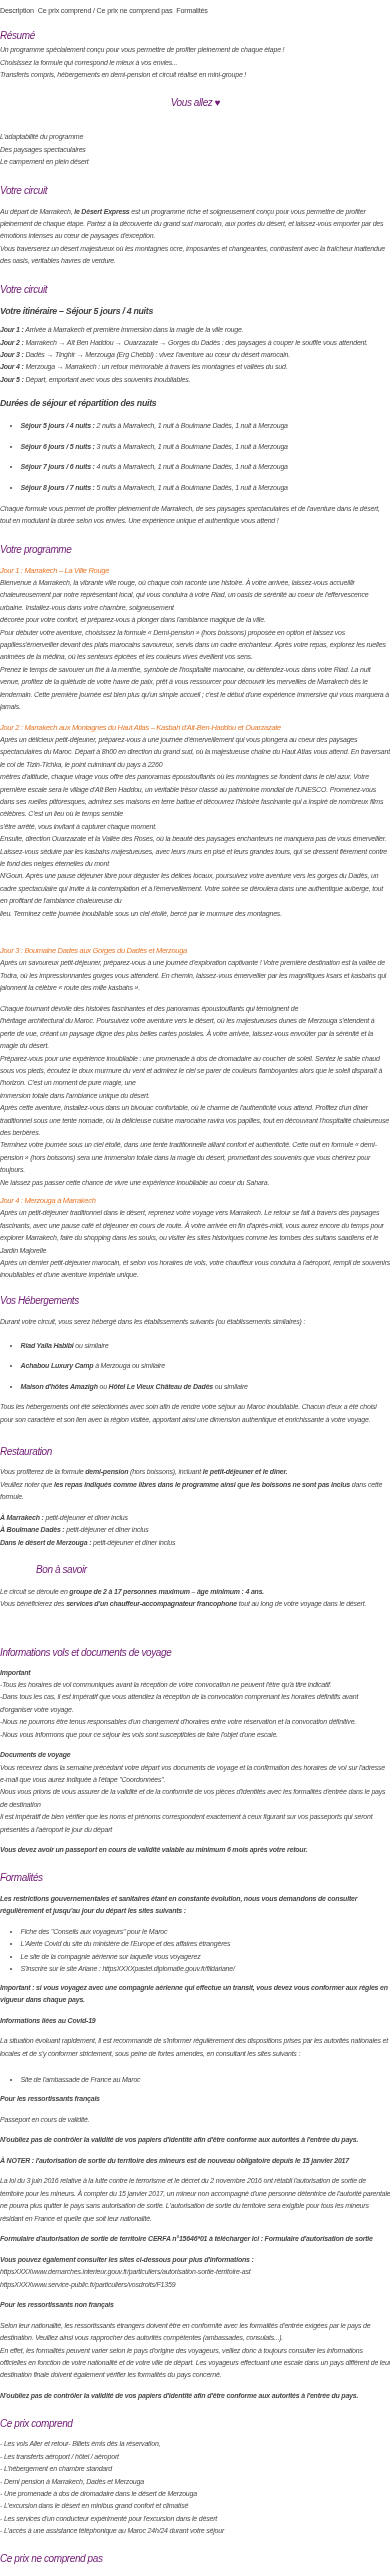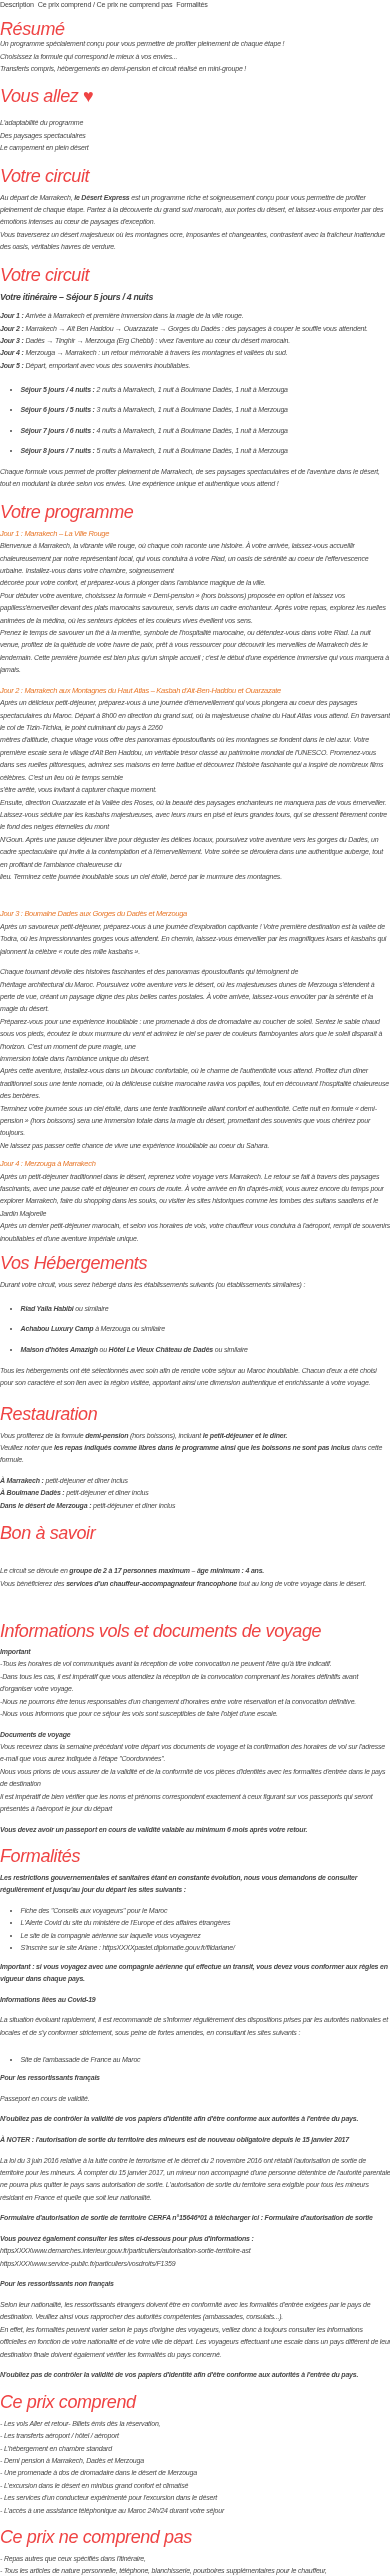--- a/index.html
+++ b/index.html
@@ -6,25 +6,25 @@
   body {
     width:391px;
     font-family:"Liberation Sans", sans-serif;
     color:#4a4a4a;
     font-size:7px;
     line-height:12.4px;
     font-style:italic;
     letter-spacing:-0.2px;
   }
   .page { padding:0; }
-  .tabs { font-style:normal; font-size:7.2px; line-height:10.3px; color:#444; padding-top:0; letter-spacing:-0.2px; }
+  .tabs { font-style:normal; font-size:7.2px; line-height:10.3px; color:#444; padding-top:6px; letter-spacing:-0.2px; }
   .tabs span { margin-right:2.1px; }
   h2 {
-    color:#ef4444; font-style:italic; font-weight:normal;
-    font-size:18px; line-height:15.5px; margin:11.3px 0 4.1px 0; letter-spacing:-0.4px;
+    color:#701a75; font-style:italic; font-weight:normal;
+    font-size:10px; line-height:15.5px; margin:11.3px 0 4.1px 0; letter-spacing:-0.4px;
   }
   h3 {
     color:#444; font-style:italic; font-weight:bold;
     font-size:8.8px; line-height:12.4px; margin:7.2px 0 7.2px 0; letter-spacing:-0.3px;
   }
   h4 {
     color:#e8782b; font-style:italic; font-weight:normal;
     font-size:7.5px; line-height:12.4px; margin:7.2px 0 0 0; letter-spacing:-0.3px;
   }
   p { margin:0 0 4.1px 0; }
@@ -49,21 +49,21 @@
     <span>Formalités</span>
   </div>
 
   <h2 style="margin-top:11.3px;margin-bottom:1px;">Résumé</h2>
   <div>
     <span class="line">Un programme spécialement conçu pour vous permettre de profiter pleinement de chaque étape !</span>
     <span class="line">Choisissez la formule qui correspond le mieux à vos envies...</span>
     <span class="line">Transferts compris, hébergements en demi-pension et circuit réalisé en mini-groupe !</span>
   </div>
 
-  <h2 style="margin-top:13.4px;margin-bottom:13px;">Vous allez ♥</h2>
+  <h2 style="margin-top:13.4px;margin-bottom:21px;text-align:center;">Vous allez ♥</h2>
   <div>
     <span class="line">L'adaptabilité du programme</span>
     <span class="line">Des paysages spectaculaires</span>
     <span class="line">Le campement en plein désert</span>
   </div>
 
   <h2 style="margin-top:14.4px;margin-bottom:7.2px;">Votre circuit</h2>
   <p style="margin:0;">
     <span>Au départ de Marrakech, </span><b>le Désert Express</b><span> est un programme riche et soigneusement conçu pour vous permettre de profiter pleinement de chaque étape. Partez à la découverte du grand sud marocain, aux portes du désert, et laissez-vous emporter par des émotions intenses au cœur de paysages d'exception.</span>
   </p>
@@ -71,20 +71,21 @@
 
   <h2 style="margin-top:14.4px;margin-bottom:4.1px;">Votre circuit</h2>
   <h3>Votre itinéraire – Séjour 5 jours / 4 nuits</h3>
   <div>
     <span class="line"><b>Jour 1 :</b><span> Arrivée à Marrakech et première immersion dans la magie de la ville rouge.</span></span>
     <span class="line"><b>Jour 2 :</b><span> Marrakech → Aït Ben Haddou → Ouarzazate → Gorges du Dadès : des paysages à couper le souffle vous attendent.</span></span>
     <span class="line"><b>Jour 3 :</b><span> Dadès → Tinghir → Merzouga (Erg Chebbi) : vivez l'aventure au cœur du désert marocain.</span></span>
     <span class="line"><b>Jour 4 :</b><span> Merzouga → Marrakech : un retour mémorable à travers les montagnes et vallées du sud.</span></span>
     <span class="line"><b>Jour 5 :</b><span> Départ, emportant avec vous des souvenirs inoubliables.</span></span>
   </div>
+  <h3 style="margin-top:10.3px;">Durées de séjour et répartition des nuits</h3>
   <ul class="spaced" style="margin-top:11.3px;margin-bottom:3.1px;">
     <li><b>Séjour 5 jours / 4 nuits :</b><span> 2 nuits à Marrakech, 1 nuit à Boulmane Dadès, 1 nuit à Merzouga</span></li>
     <li><b>Séjour 6 jours / 5 nuits :</b><span> 3 nuits à Marrakech, 1 nuit à Boulmane Dadès, 1 nuit à Merzouga</span></li>
     <li><b>Séjour 7 jours / 6 nuits :</b><span> 4 nuits à Marrakech, 1 nuit à Boulmane Dadès, 1 nuit à Merzouga</span></li>
     <li><b>Séjour 8 jours / 7 nuits :</b><span> 5 nuits à Marrakech, 1 nuit à Boulmane Dadès, 1 nuit à Merzouga</span></li>
   </ul>
   <p>Chaque formule vous permet de profiter pleinement de Marrakech, de ses paysages spectaculaires et de l'aventure dans le désert, tout en modulant la durée selon vos envies. Une expérience unique et authentique vous attend !</p>
 
   <h2 style="margin-top:14.4px;margin-bottom:2.1px;">Votre programme</h2>
 
@@ -142,21 +143,21 @@
     <span class="line"><span>Vous profiterez de la formule </span><b>demi-pension</b><span> (hors boissons), incluant </span><b>le petit-déjeuner et le dîner.</b></span>
     <span class="line"><span>Veuillez noter que </span><b>les repas indiqués comme libres dans le programme ainsi que les boissons ne sont pas inclus</b><span> dans cette formule.</span></span>
   </div>
   <div class="gap"></div>
   <div>
     <span class="line"><b>À Marrakech :</b><span> petit-déjeuner et dîner inclus</span></span>
     <span class="line"><b>À Boulmane Dadès :</b><span> petit-déjeuner et dîner inclus</span></span>
     <span class="line"><b>Dans le désert de Merzouga :</b><span> petit-déjeuner et dîner inclus</span></span>
   </div>
 
-  <h2 style="margin-top:13.4px;margin-bottom:24px;">Bon à savoir</h2>
+  <h2 style="margin-top:13.4px;margin-bottom:8px;padding-left:36px;">Bon à savoir</h2>
   <div>
     <span class="line"><span>Le circuit se déroule en </span><b>groupe de 2 à 17 personnes maximum – âge minimum : 4 ans.</b></span>
     <span class="line"><span>Vous bénéficierez des </span><b>services d'un chauffeur-accompagnateur francophone</b><span> tout au long de votre voyage dans le désert.</span></span>
   </div>
   <div class="gap-lg"></div>
 
   <h2 style="margin-top:11.3px;margin-bottom:6.2px;">Informations vols et documents de voyage</h2>
   <div>
     <b class="line">Important</b>
     <span class="line">-Tous les horaires de vol communiqués avant la réception de votre convocation ne peuvent l'être qu'à titre indicatif.</span>

